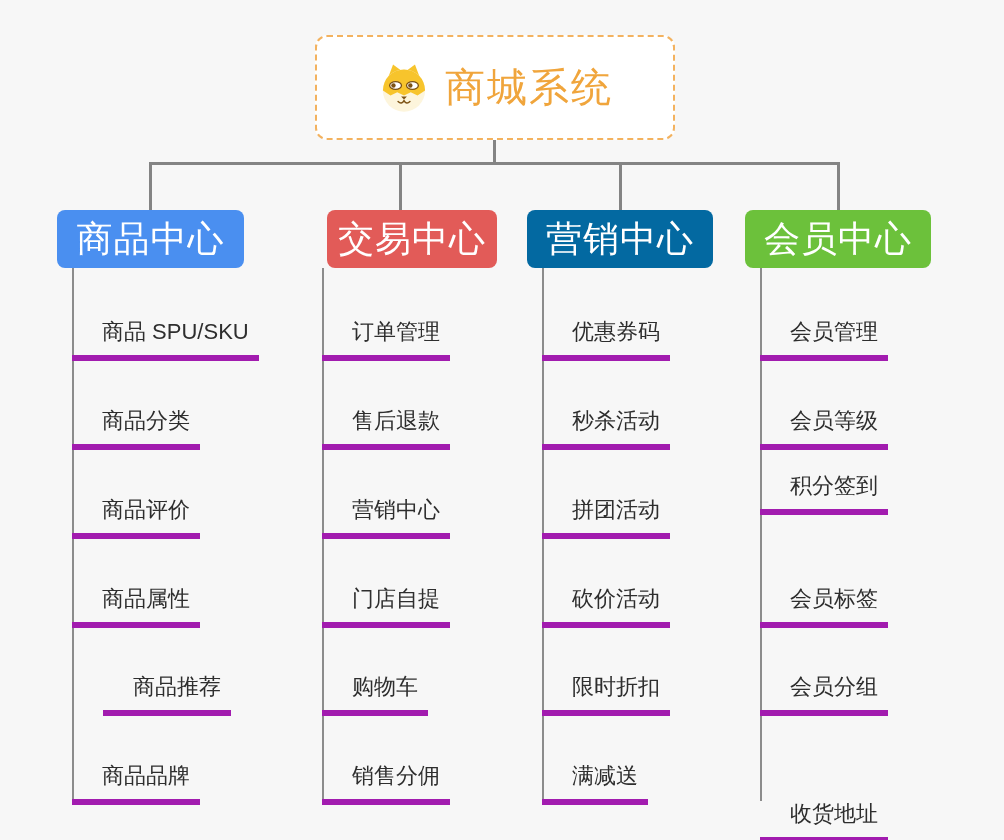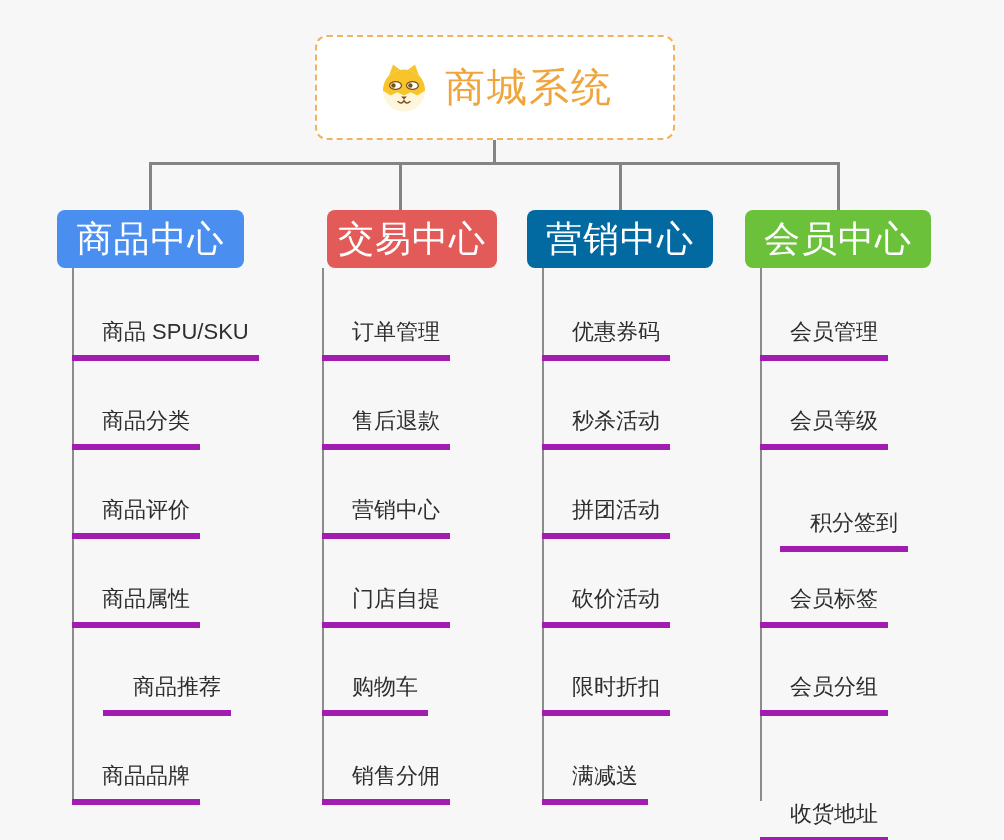--- a/index.html
+++ b/index.html
@@ -116,17 +116,17 @@
     <div class="leaf-item" style="left: 542px; top: 406px;">秒杀活动</div>
     <div class="leaf-item" style="left: 542px; top: 495px;">拼团活动</div>
     <div class="leaf-item" style="left: 542px; top: 584px;">砍价活动</div>
     <div class="leaf-item" style="left: 542px; top: 672px;">限时折扣</div>
     <div class="leaf-item" style="left: 542px; top: 761px;">满减送</div>
     <div class="line drop" style="left: 836.5px;"></div>
     <div class="branch-box" style="left: 745px; width: 186px; background: rgb(108, 193, 59);">会员中心</div>
     <div class="line column-line" style="left: 760px; top: 268px; height: 533px;"></div>
     <div class="leaf-item" style="left: 760px; top: 317px;">会员管理</div>
     <div class="leaf-item" style="left: 760px; top: 406px;">会员等级</div>
-    <div class="leaf-item" style="left: 760px; top: 508px; margin-left: 20px;">积分签到</div>
+    <div class="leaf-item" style="left: 760px; top: 471px;">积分签到</div>
     <div class="leaf-item" style="left: 760px; top: 584px;">会员标签</div>
     <div class="leaf-item" style="left: 760px; top: 672px;">会员分组</div>
     <div class="leaf-item" style="left: 760px; top: 799px;">收货地址</div>
   </div>
 
 </body></html>

